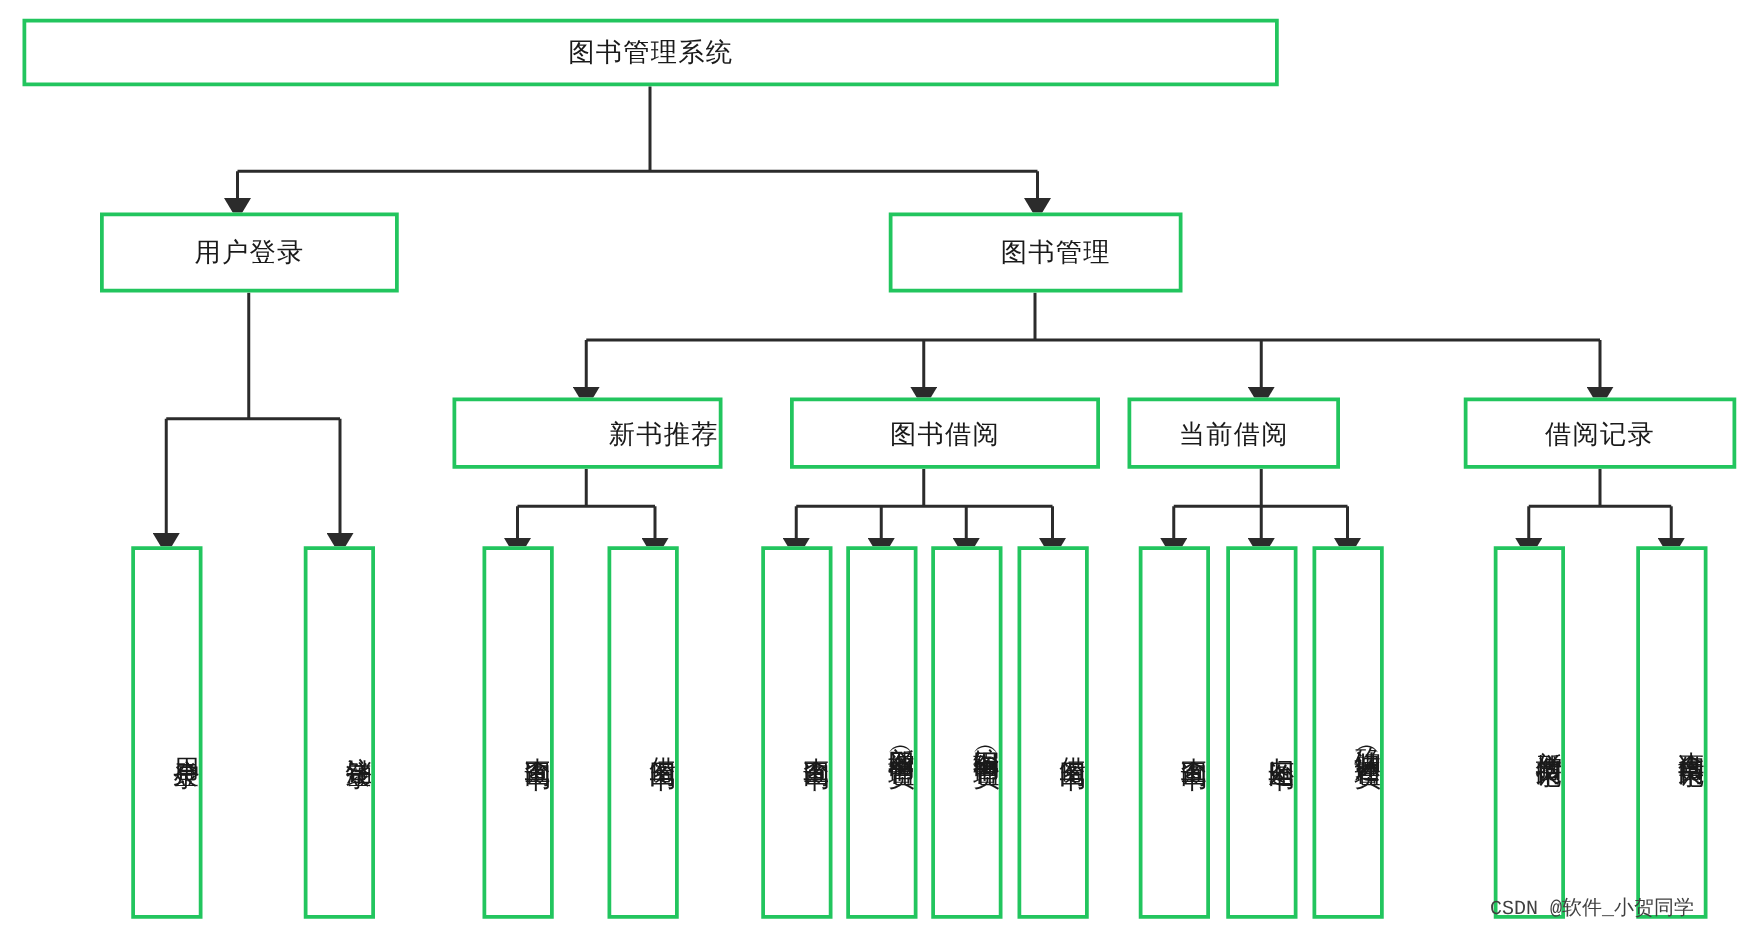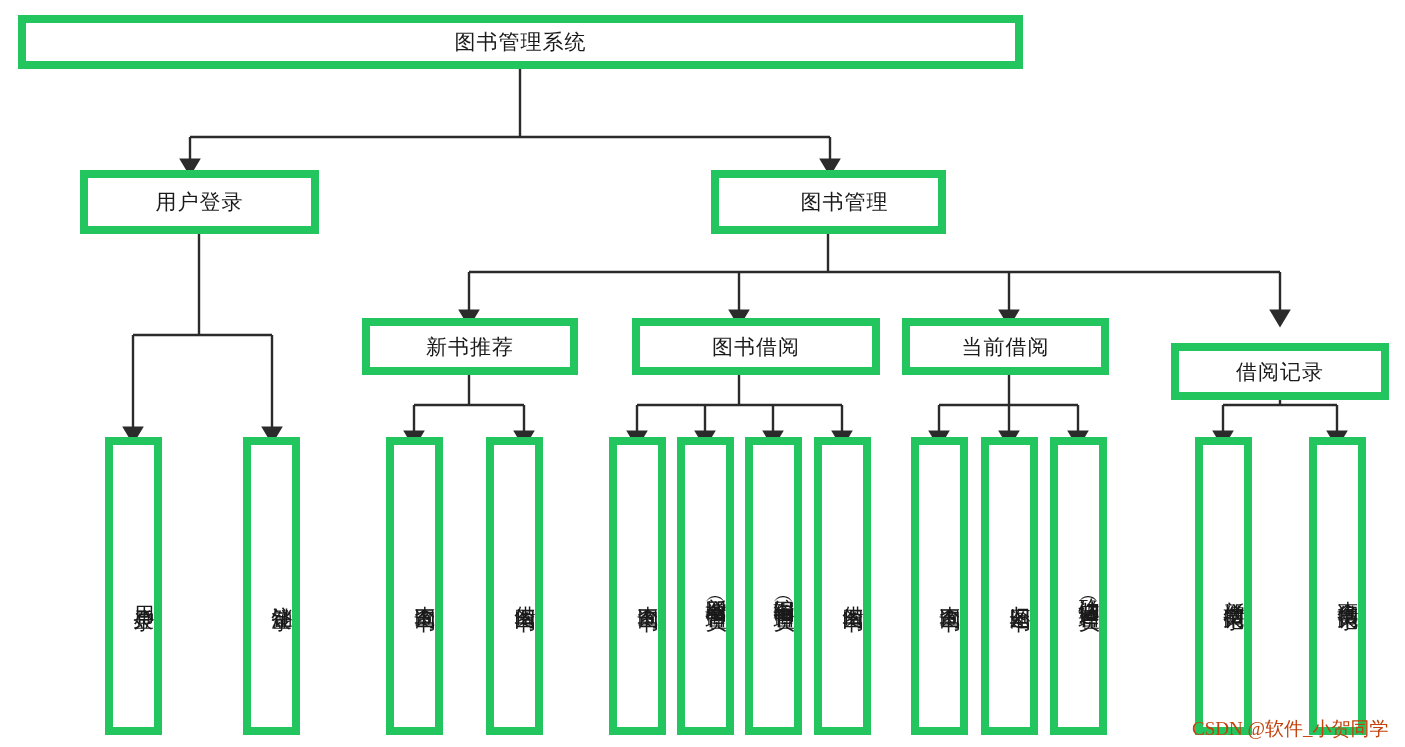--- a/index.html
+++ b/index.html
@@ -11,21 +11,21 @@
     position: relative;
     width: 1405px;
     height: 747px;
     background: #ffffff;
     font-family: "DejaVu Sans", "Liberation Sans", sans-serif;
     overflow: hidden;
   }
   .node {
     position: absolute;
     box-sizing: border-box;
-    border: 8px solid #22c55e;
+    border: 3px solid #22c55e;
     background: #ffffff;
     display: flex;
     align-items: center;
     justify-content: center;
     color: #1a1a1a;
   }
   .node.horiz {
     font-size: 21px;
     letter-spacing: 1px;
   }
@@ -58,24 +58,24 @@
   }
   .edge {
     stroke: #2b2b2b;
     stroke-width: 2.4;
     fill: none;
   }
   .watermark {
     position: absolute;
     left: 1192px;
     top: 716px;
-    font-size: 19px;
-    color: #c2410c;
+    font-size: 16px;
+    color: #404040;
     white-space: nowrap;
-    font-family: Liberation Serif, serif;
+    font-family: Liberation Mono, monospace;
   }
 </style>
 </head>
 <body>
 
 <div id="canvas">
 
   <svg class="edges" viewBox="0 0 1405 747">
     <defs>
       <marker id="arrow" markerWidth="9" markerHeight="9" refX="1.5" refY="4.5" orient="auto" markerUnits="strokeWidth">
@@ -128,30 +128,30 @@
     <span>图书管理系统</span>
   </div>
 
   <div class="node horiz" style="left:80px; top:170px; width:239px; height:64px;">
     <span>用户登录</span>
   </div>
   <div class="node horiz" style="left:711px; top:170px; width:235px; height:64px;padding-left:32px;">
     <span>图书管理</span>
   </div>
 
-  <div class="node horiz" style="left:362px; top:318px; width:216px; height:57px;">
+  <div class="node horiz" style="left:362px; top:318px; width:216px; height:57px;justify-content:flex-end;">
     <span>新书推荐</span>
   </div>
   <div class="node horiz" style="left:632px; top:318px; width:248px; height:57px;">
     <span>图书借阅</span>
   </div>
-  <div class="node horiz" style="left:902px; top:318px; width:207px; height:57px;text-align:right;">
+  <div class="node horiz" style="left:902px; top:318px; width:170px; height:57px;text-align:right;">
     <span>当前借阅</span>
   </div>
-  <div class="node horiz" style="left:1171px; top:318px; width:218px; height:57px;margin-top:25px;">
+  <div class="node horiz" style="left:1171px; top:318px; width:218px; height:57px;">
     <span>借阅记录</span>
   </div>
 
   <div class="node vert" style="left:105px; top:437px; width:57px; height:298px;">
     <span class="vlabel">用户登录</span>
   </div>
   <div class="node vert" style="left:243px; top:437px; width:57px; height:298px;">
     <span class="vlabel">注销登录</span>
   </div>
 

